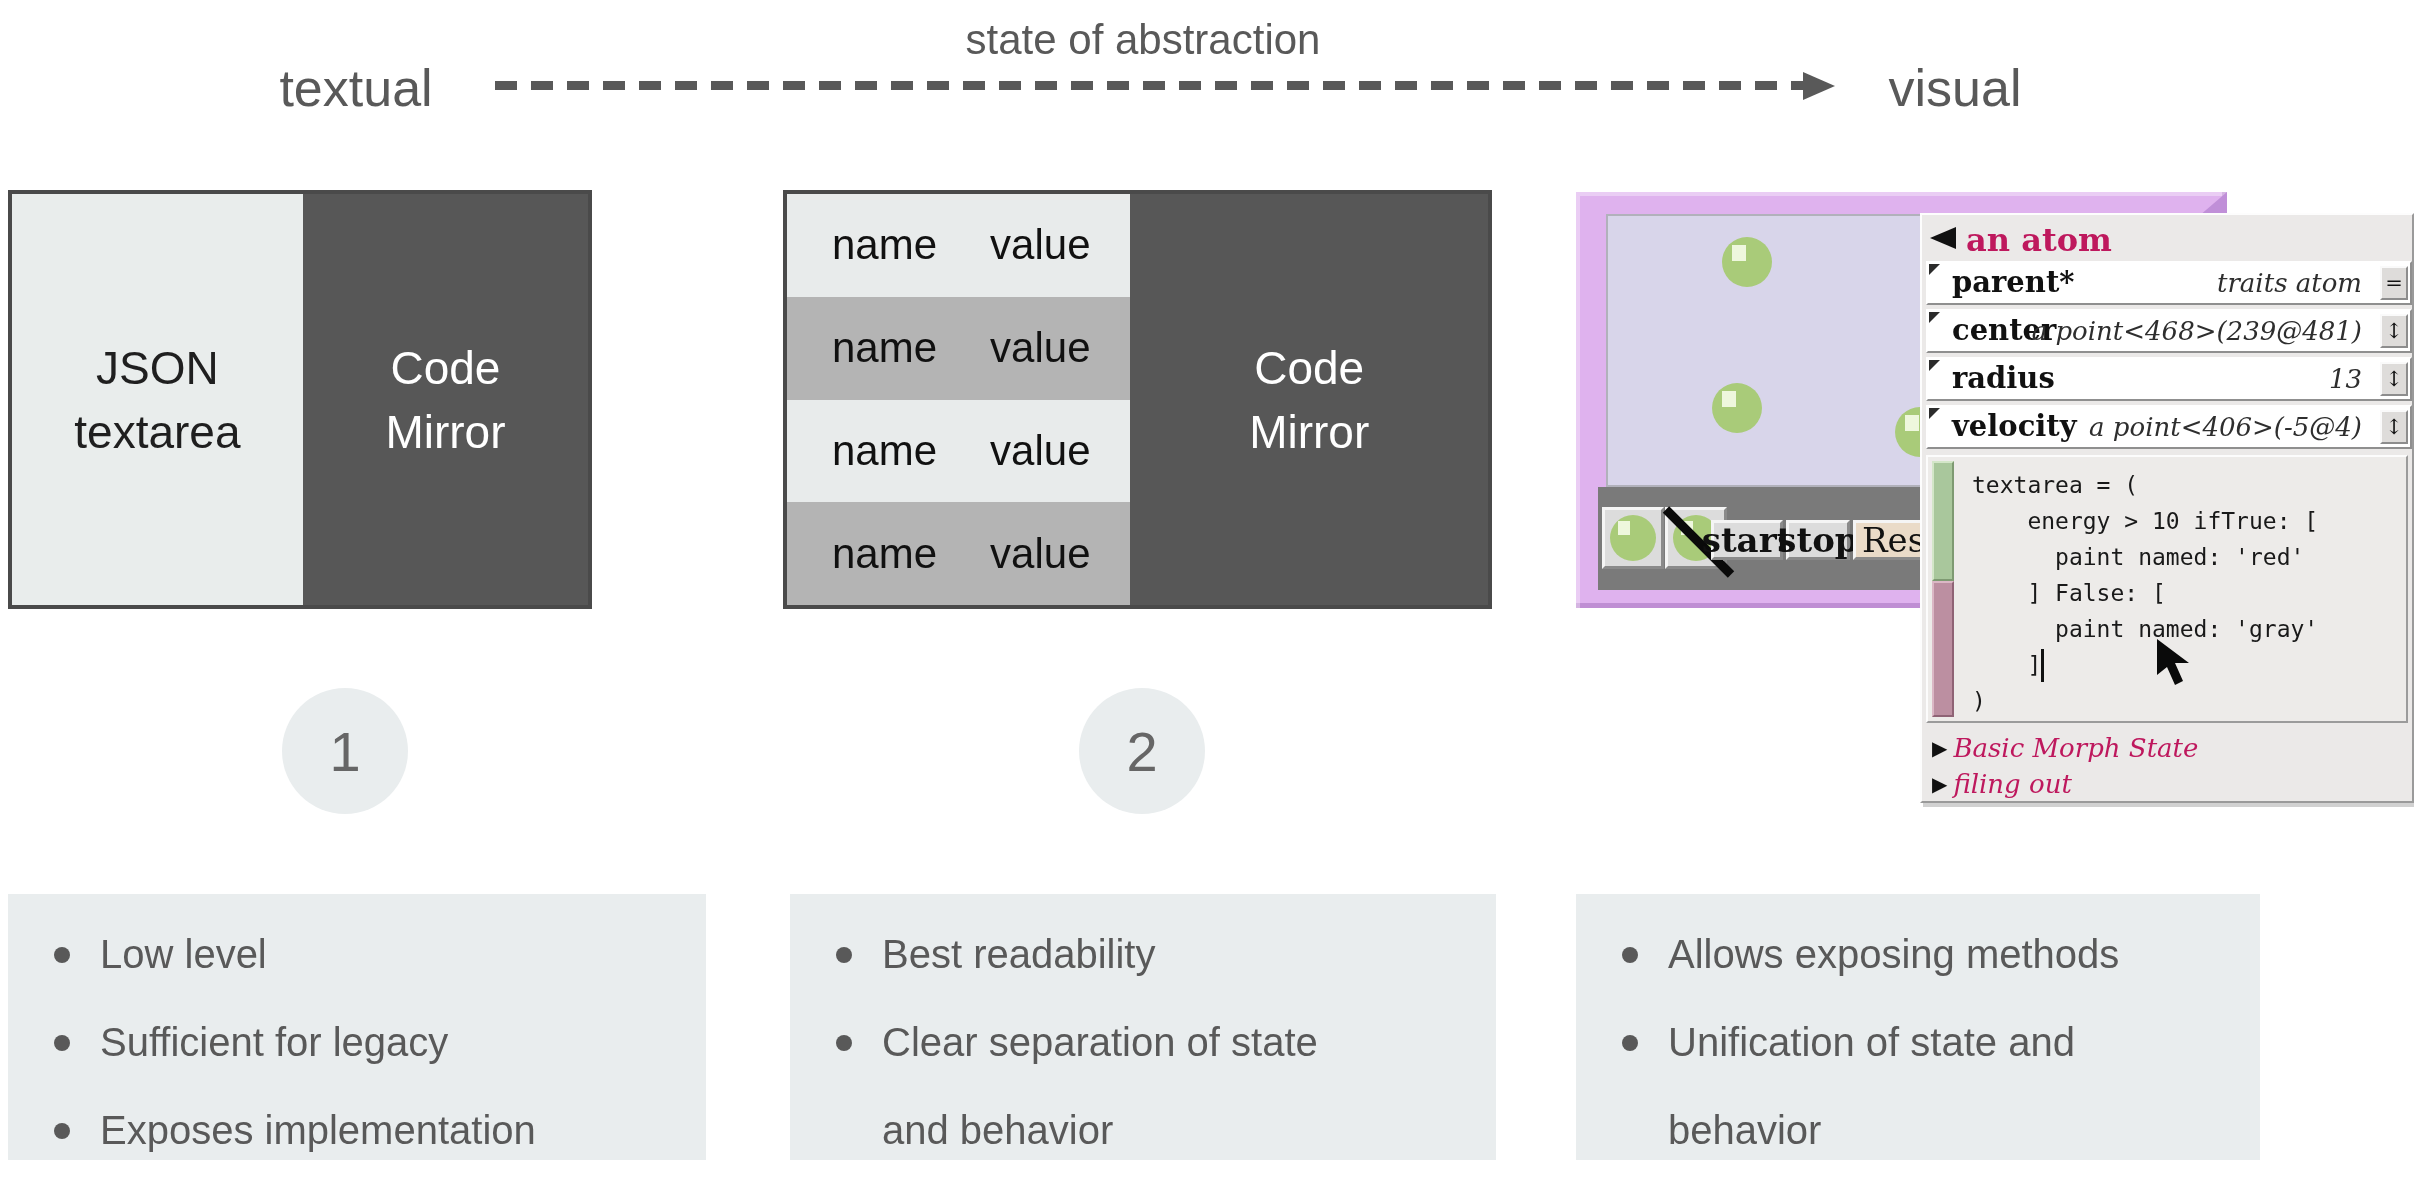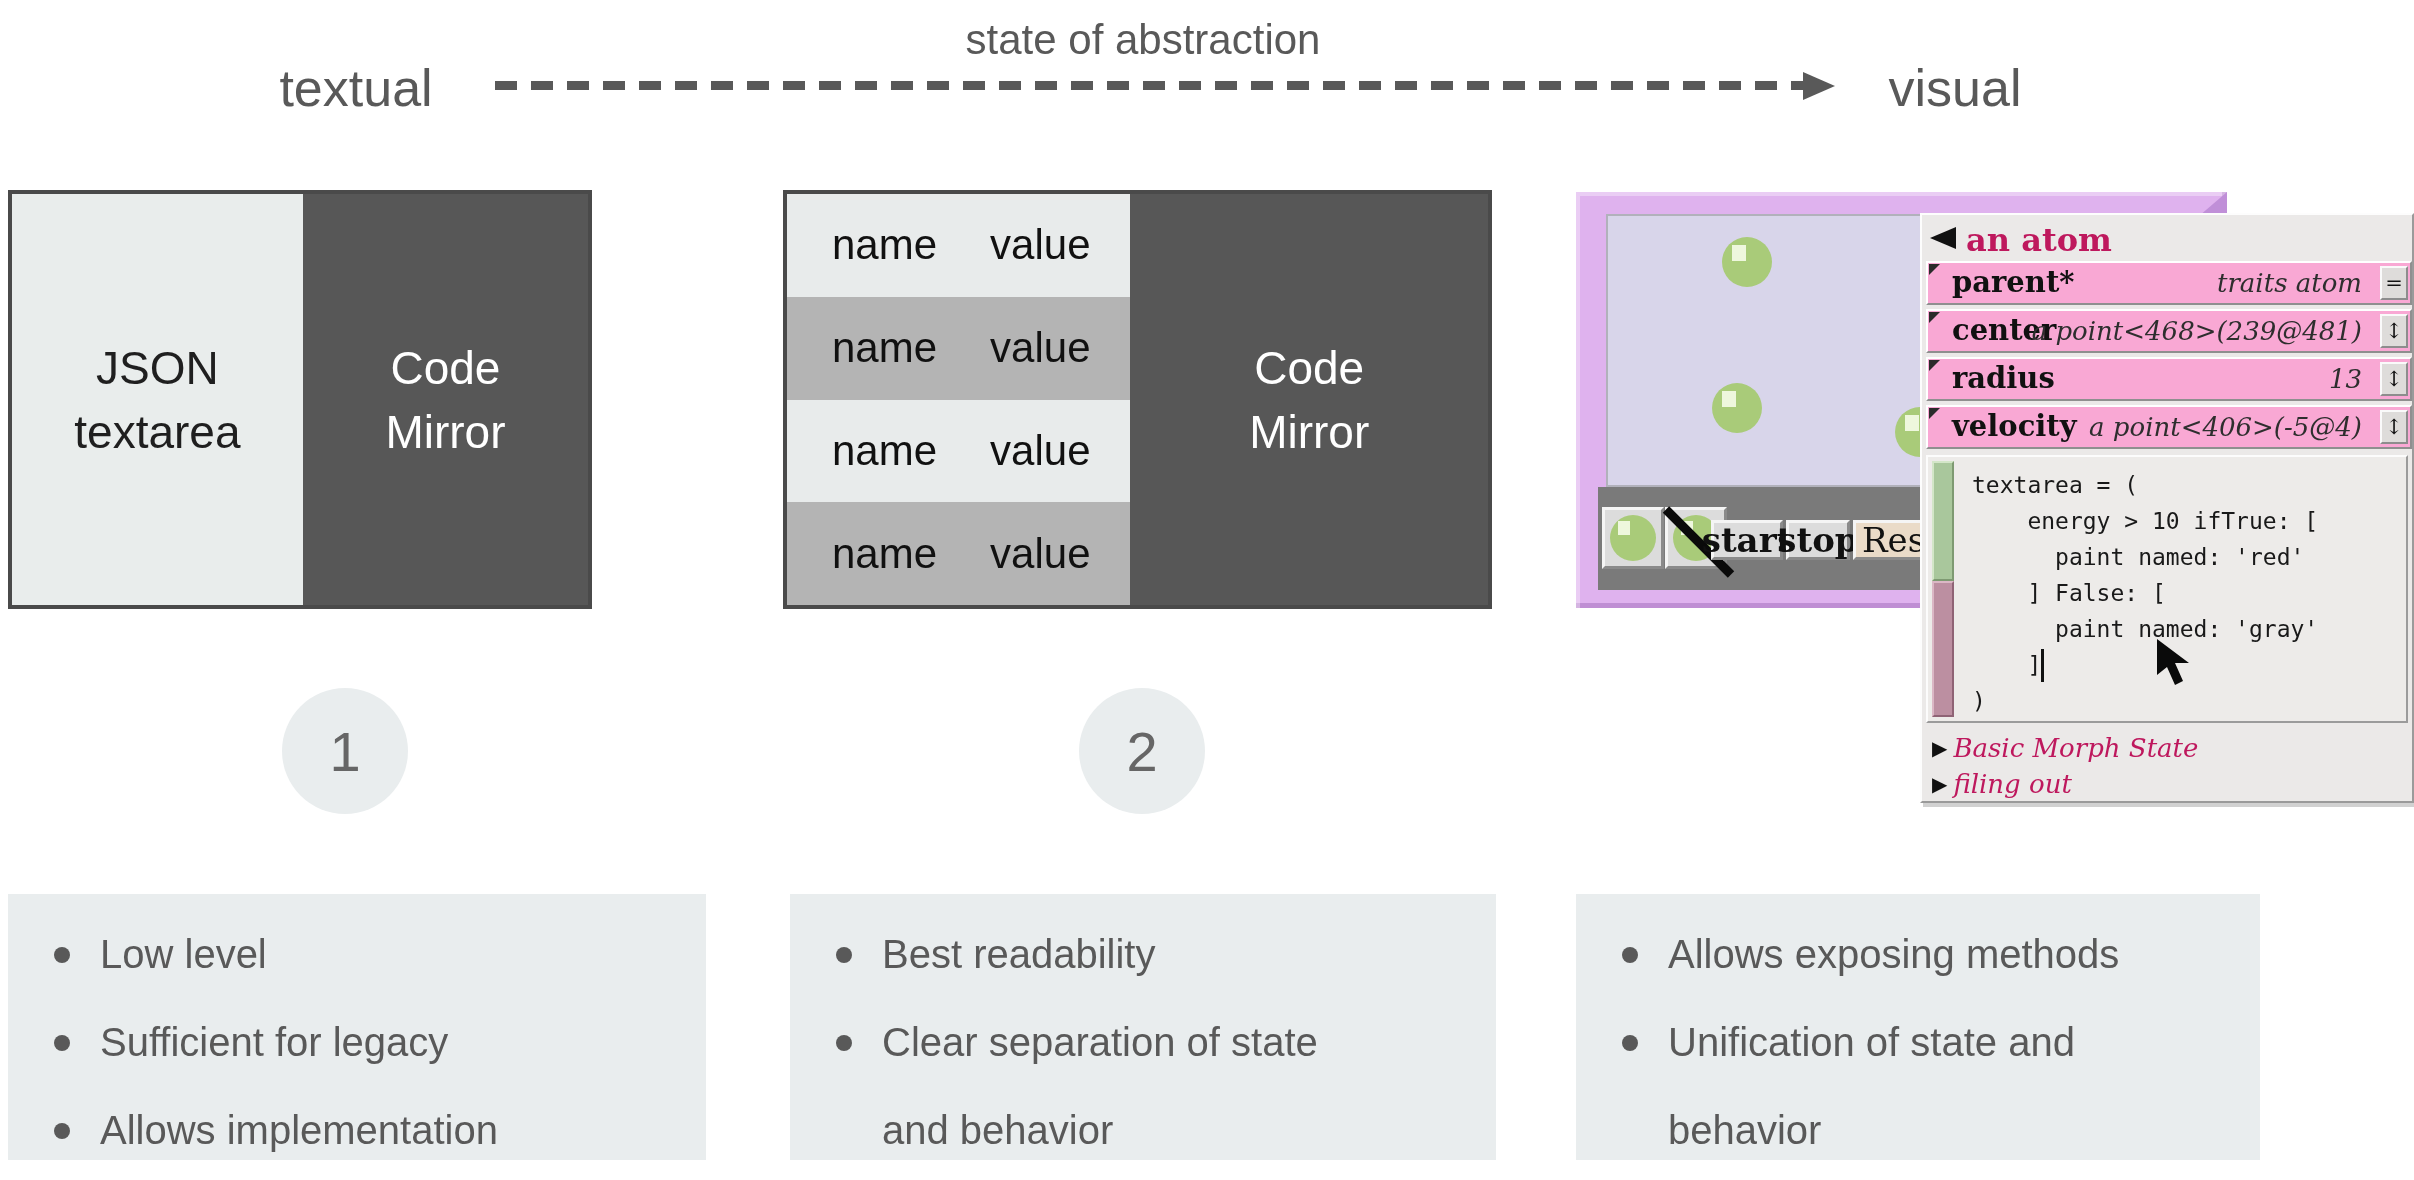--- a/index.html
+++ b/index.html
@@ -64,21 +64,21 @@
             transform:rotate(-45deg);}
 
   
   #inspector{position:absolute;left:1920px;top:213px;width:494px;height:590px;background:#ebe9e8;
              border:2px solid;border-color:#fdfdfd #9a9a9a #9a9a9a #fdfdfd;box-sizing:border-box;
              box-shadow:3px 4px 0 rgba(0,0,0,.18);z-index:5;font-family:"DejaVu Serif",serif;}
   #insp-title{position:absolute;left:44px;top:6px;font-weight:bold;font-size:32px;color:#be185d;}
   .pennant{position:absolute;left:8px;top:12px;width:0;height:0;
            border-top:11px solid transparent;border-bottom:11px solid transparent;
            border-right:26px solid #111;}
-  .insp-row{position:absolute;left:4px;width:486px;height:44px;background:#f9a8d4;
+  .insp-row{position:absolute;left:4px;width:486px;height:44px;background:#ffffff;
             border:2px solid;border-color:#ffffff #8f8f8f #8f8f8f #ffffff;box-sizing:border-box;}
   .row-flag{position:absolute;left:1px;top:1px;width:0;height:0;
             border-top:11px solid #2b2b2b;border-right:11px solid transparent;}
   .row-name{position:absolute;left:24px;top:2px;font-weight:bold;font-size:29px;color:#111;}
   .row-value{position:absolute;right:48px;top:5px;font-style:italic;font-size:26px;color:#2e2e2e;}
   .row-ctl{position:absolute;right:2px;top:3px;width:28px;height:34px;background:#dedcda;
            border:2px solid;border-color:#fafafa #8d8d8d #8d8d8d #fafafa;box-sizing:border-box;
            font-size:21px;display:flex;align-items:center;justify-content:center;color:#111;}
 
   #code-panel{position:absolute;left:4px;top:240px;width:482px;height:268px;background:#edebe9;
@@ -228,21 +228,21 @@
       <li>
           <span class="dot"></span>
           <span class="btext">Low level</span>
         </li>
       <li>
           <span class="dot"></span>
           <span class="btext">Sufficient for legacy</span>
         </li>
       <li>
           <span class="dot"></span>
-          <span class="btext">Allows implementation</span>
+          <span class="btext">Exposes implementation</span>
         </li>
     </ul>
   </div>
   <div class="bullet-panel" style="left:790px;width:706px">
     <ul class="bullets">
       <li>
           <span class="dot"></span>
           <span class="btext">Best readability</span>
         </li>
       <li>

